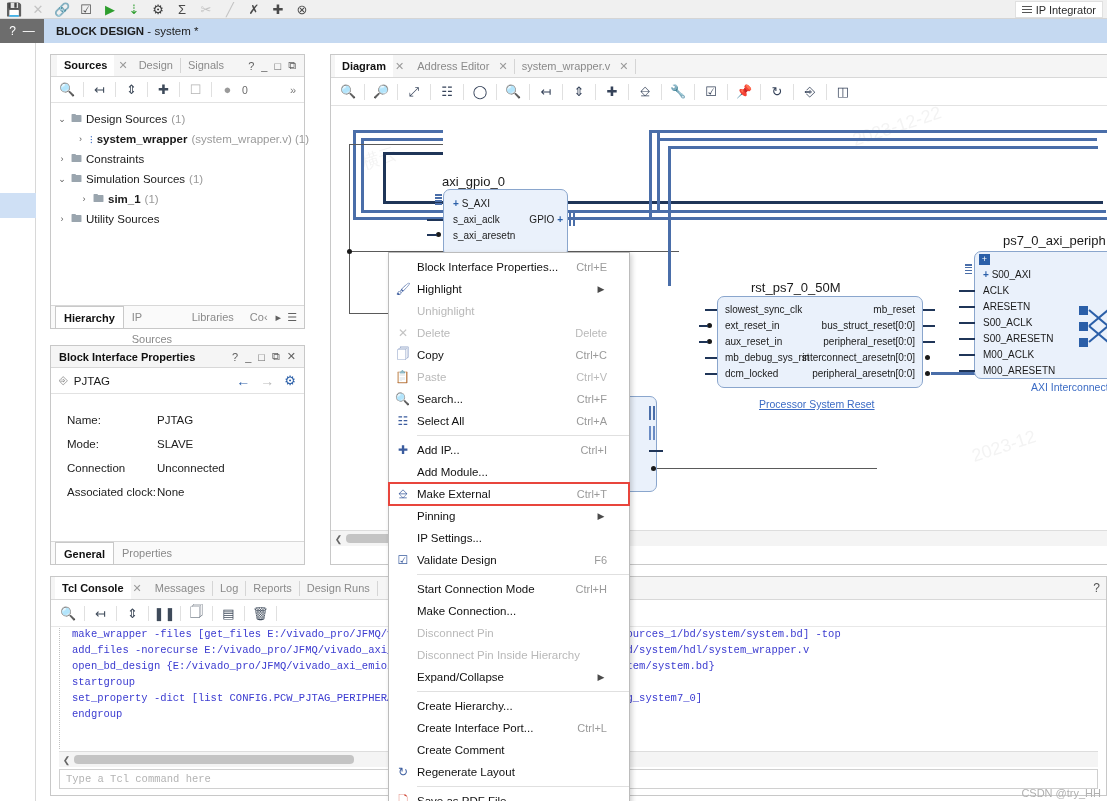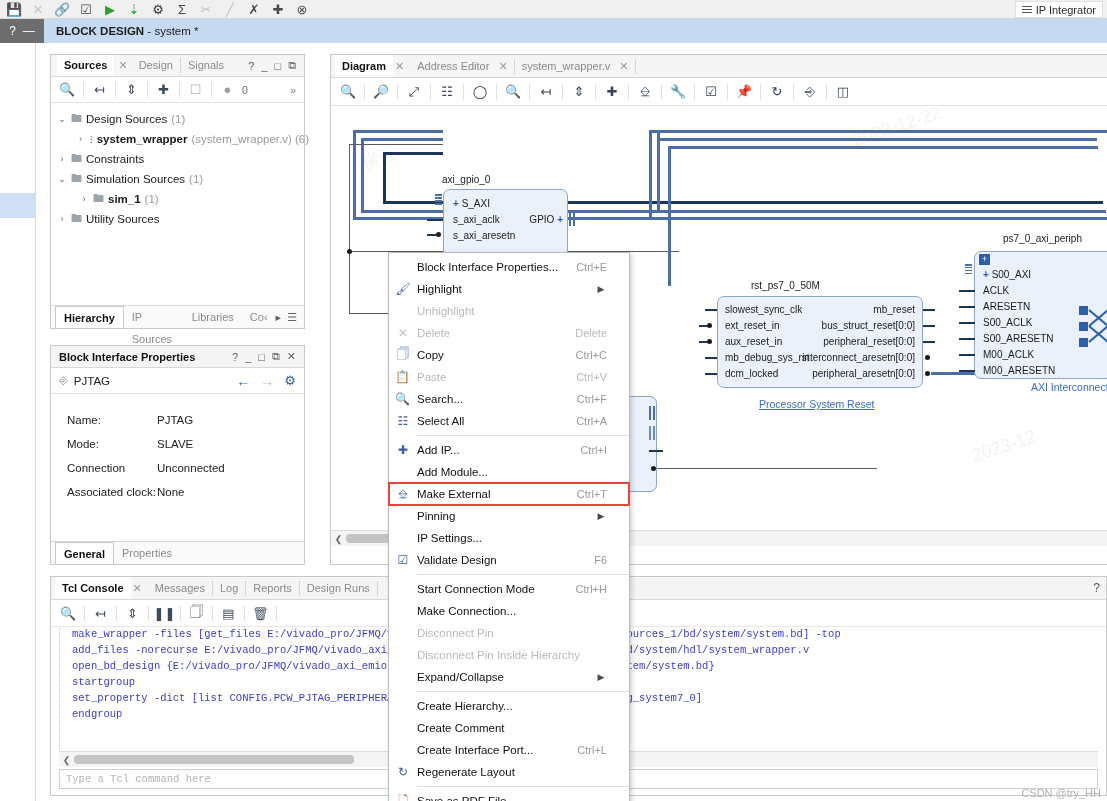--- a/index.html
+++ b/index.html
@@ -123,21 +123,21 @@
   .diag-tools { height: 28px; border-bottom: 1px solid #e2e2e2; display: flex; align-items: center;
                 background: #fff; padding: 0 4px; }
   .dtool { width: 26px; height: 26px; display: flex; align-items: center; justify-content: center;
            font-size: 13px; color: #36435a; }
   .dsep { width: 1px; height: 16px; background: #e0e0e0; margin: 0 3px; }
 
   .canvas { position: absolute; left: 0; top: 51px; right: 0; bottom: 18px; background: #fff; overflow: hidden; }
 
   
   .blk { position: absolute; background: #eaf1fb; border: 1px solid #8aa6cd; border-radius: 7px; }
-  .blk-title { position: absolute; font-size: 10px; color: #1a1a1a; white-space: nowrap; }
+  .blk-title { position: absolute; font-size: 13px; color: #1a1a1a; white-space: nowrap; }
   .blk-sub { position: absolute; font-size: 10.5px; color: #3b6bc4; white-space: nowrap; }
   .pin-l { position: absolute; font-size: 10px; color: #1a1a1a; white-space: nowrap; }
   .pin-r { position: absolute; font-size: 10px; color: #1a1a1a; white-space: nowrap; text-align: right; }
   .plus { color: #2b5fa8; font-weight: bold; }
 
   .wire { position: absolute; background: #4a6ea9; }
   .wire.thin { background: #5a5a5a; }
   .wire.dark { background: #1f3558; }
   .dot { position: absolute; width: 5px; height: 5px; border-radius: 50%; background: #1a1a1a; }
   .stub { position: absolute; height: 2px; background: #1f3558; }
@@ -260,21 +260,21 @@
         <span class="tarrow">⌄</span>
         <span class="folder">🖿</span>
         <span class="tlabel">Design Sources</span>
         <span class="tdim">(1)</span>
       </div>
       <div class="trow" style="padding-left:22px;">
         <span class="tarrow">›</span>
         <span class="teal-dot"></span>
         <span style="color:#3b6bc4;font-size:10px;">⁝</span>
         <span class="tlabel tbold">system_wrapper</span>
-        <span class="tdim">(system_wrapper.v) (6)</span>
+        <span class="tdim">(system_wrapper.v) (1)</span>
       </div>
       <div class="trow" style="padding-left:0px;">
         <span class="tarrow">›</span>
         <span class="folder">🖿</span>
         <span class="tlabel">Constraints</span>
       </div>
       <div class="trow" style="padding-left:0px;">
         <span class="tarrow">⌄</span>
         <span class="folder">🖿</span>
         <span class="tlabel">Simulation Sources</span>
@@ -684,30 +684,30 @@
 
     <div class="ctx-sep"></div>
 
     <div class="ctx-item">
       <span class="ctx-ico"></span>
       <span class="ctx-lbl">Create Hierarchy...</span>
     </div>
 
     <div class="ctx-item">
       <span class="ctx-ico"></span>
-      <span class="ctx-lbl">Create Comment</span>
-    </div>
-
-    <div class="ctx-item">
-      <span class="ctx-ico"></span>
       <span class="ctx-lbl">Create Interface Port...</span>
       <span class="ctx-key">Ctrl+L</span>
     </div>
 
     <div class="ctx-item">
+      <span class="ctx-ico"></span>
+      <span class="ctx-lbl">Create Comment</span>
+    </div>
+
+    <div class="ctx-item">
       <span class="ctx-ico">↻</span>
       <span class="ctx-lbl">Regenerate Layout</span>
     </div>
 
     <div class="ctx-sep"></div>
 
     <div class="ctx-item">
       <span class="ctx-ico" style="color:#d04a3a;">🗋</span>
       <span class="ctx-lbl">Save as PDF File...</span>
     </div>

